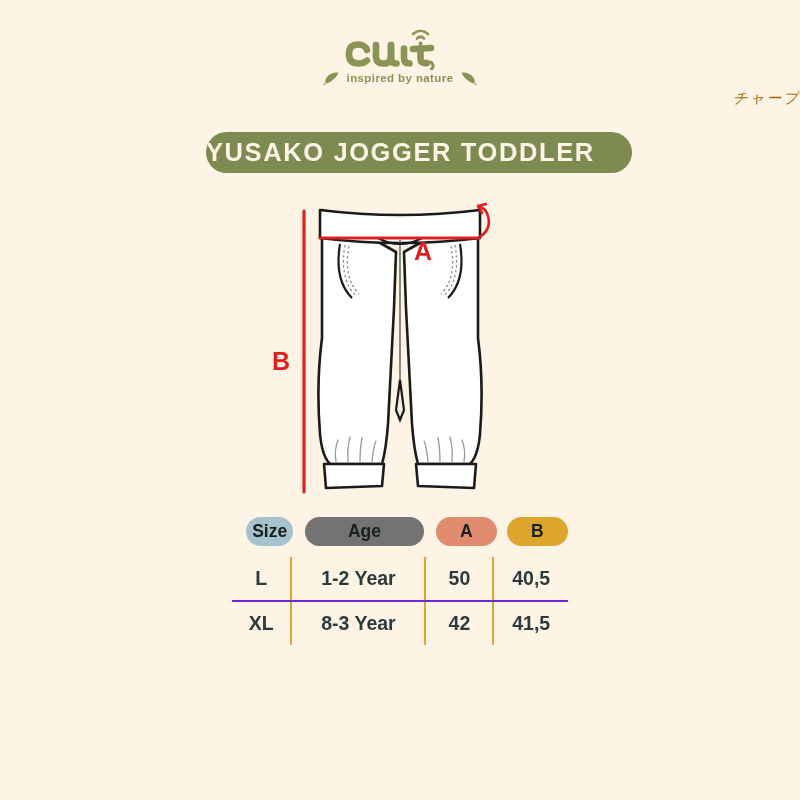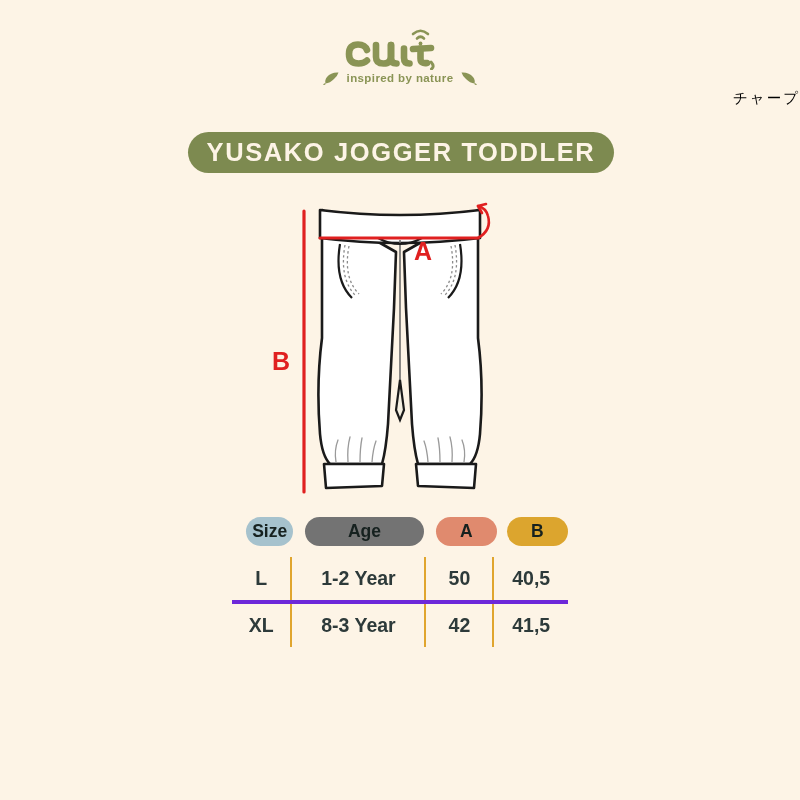--- a/index.html
+++ b/index.html
@@ -38,36 +38,36 @@
     font-size: 11.5px;
     font-weight: bold;
     letter-spacing: 0.4px;
     color: #8a9455;
     font-family: "Liberation Sans", sans-serif;
   }
   #brand-jp {
     margin-top: 4px;
     font-size: 14.5px;
     letter-spacing: 2px;
-    color: #000000;
+    color: #a16207;
     font-family: "DejaVu Sans", sans-serif;
+    font-style: italic;
   }
 
   
   #title-banner {
     position: absolute;
-    left: 188px;
+    left: 206px;
     top: 132px;
     width: 426px;
     height: 41px;
     background: #7d8a50;
     border-radius: 21px;
     display: flex;
     align-items: center;
-    justify-content: center;
   }
   #title-text {
     color: #fdf4e6;
     font-size: 25.5px;
     font-weight: bold;
     letter-spacing: 1.6px;
     font-family: "Liberation Sans", sans-serif;
     white-space: nowrap;
   }
 
@@ -115,21 +115,21 @@
 
   #table-body {
     margin-top: 9px;
   }
   .table-row {
     display: flex;
     align-items: stretch;
     height: 43px;
   }
   .table-row + .table-row {
-    border-top: 4px solid #6d28d9;
+    border-top: 2px solid #6d28d9;
   }
   .cell {
     display: flex;
     align-items: center;
     justify-content: center;
     font-size: 19.5px;
     font-weight: bold;
     color: #2d3a3a;
     font-family: "Liberation Sans", sans-serif;
   }

